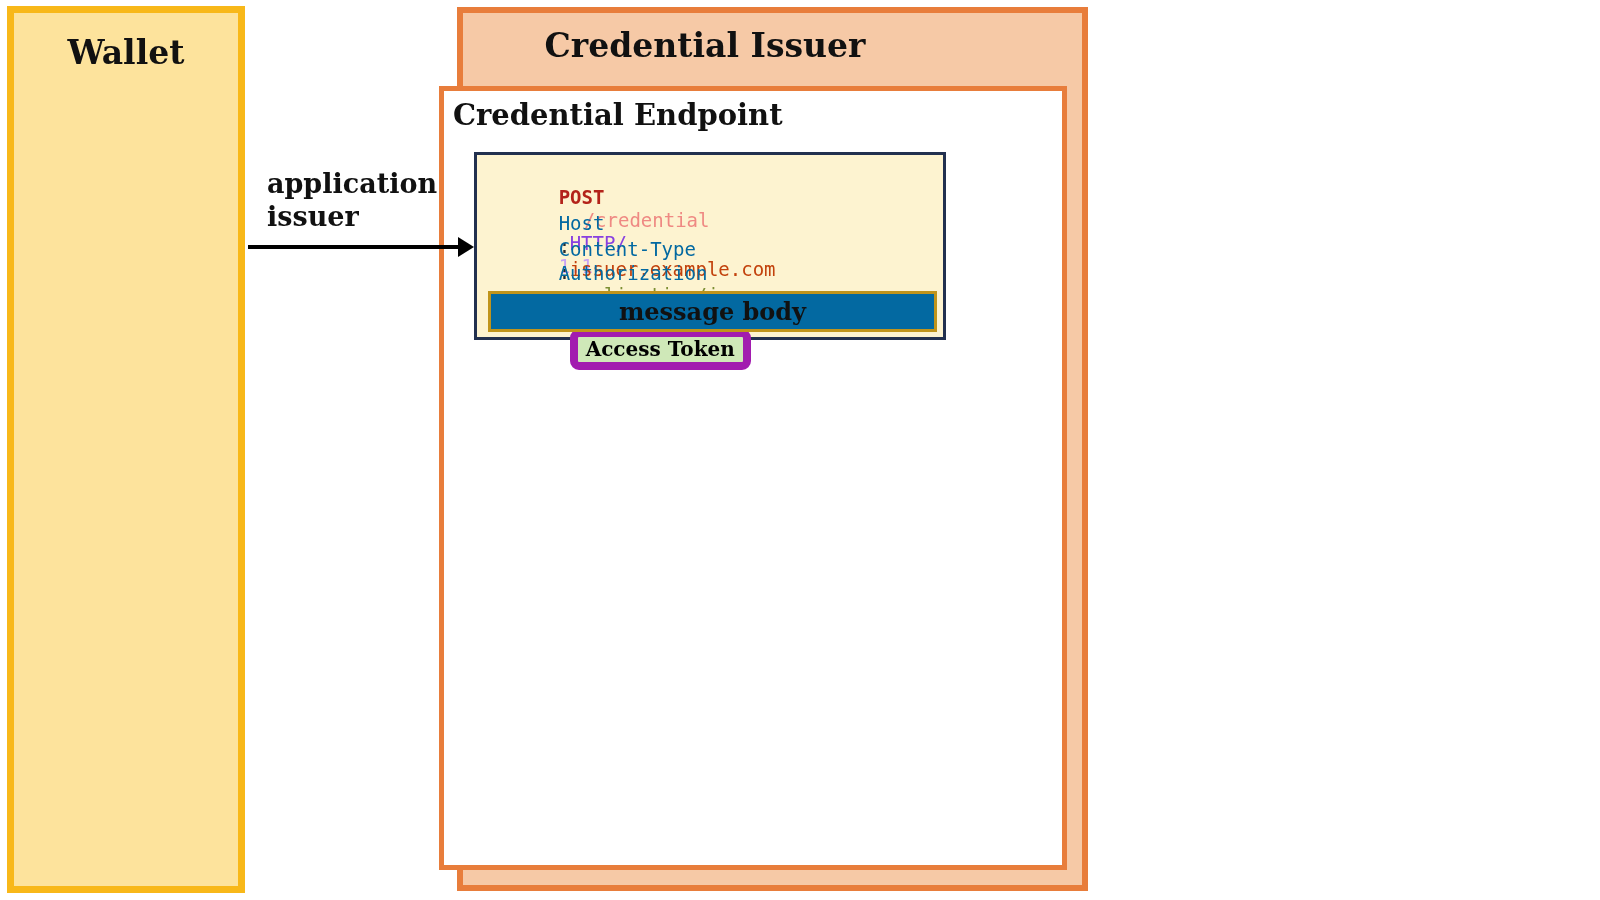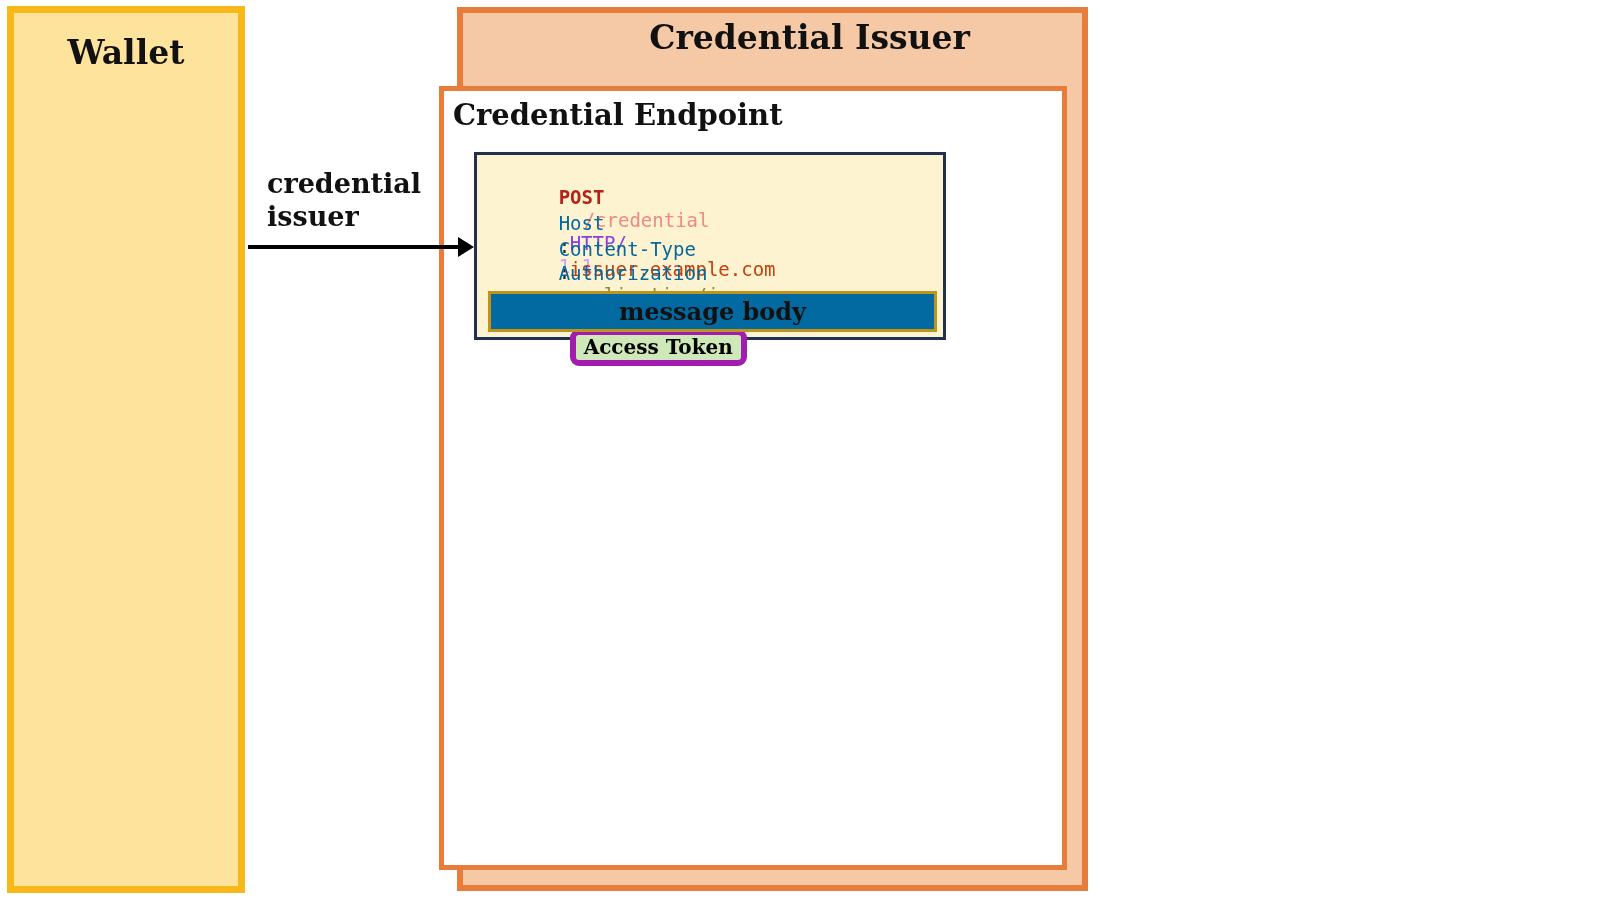--- a/index.html
+++ b/index.html
@@ -31,22 +31,22 @@
 
   
   .issuer-box {
     left: 457px; top: 7px; width: 631px; height: 884px;
     background: #F6C9A6;
     border: 6px solid #E87D3B;
     z-index: 1;
   }
   .issuer-title {
     position: absolute;
-    left: 440px; top: 18px; width: 530px;
-    text-align: right;
+    left: 440px; top: 26px; width: 530px;
+    text-align: center;
     font-weight: bold;
     font-size: 33px;
     color: #111111;
     z-index: 3;
   }
 
   
   .endpoint-box {
     left: 439px; top: 86px; width: 628px; height: 784px;
     background: #ffffff;
@@ -92,21 +92,21 @@
   .tok-colon    { color: #2B2B2B; }
   .tok-green    { color: #c2410c; }
   .tok-olive    { color: #7C8F33; }
   .tok-scheme   { color: #4E9147; }
 
   .token-pill {
     display: inline-block;
     position: relative;
     top: -2px;
     background: #CFE8B8;
-    border: 6px solid #a21caf;
+    border: 8px solid #a21caf;
     border-radius: 9px;
     padding: 0px 8px 1px 8px;
     font-family: "DejaVu Serif", serif;
     font-weight: bold;
     font-size: 20px;
     line-height: 24px;
     color: #000000;
   }
 
   .body-bar {
@@ -184,19 +184,19 @@
     <div class="code-line line-4">
       <span class="tok-hname">Authorization</span>
       <span class="tok-colon">:</span>
       <span class="tok-scheme gap">Bearer</span>
       <span class="token-pill gap">Access Token</span>
     </div>
     <div class="body-bar">message body</div>
   </div>
 
   <div class="arrow-label">
-    <div>credential</div>
+    <div>application</div>
     <div>issuer</div>
   </div>
   <div class="arrow-line"></div>
   <div class="arrow-head"></div>
 
 </div>
 
 </body></html>

